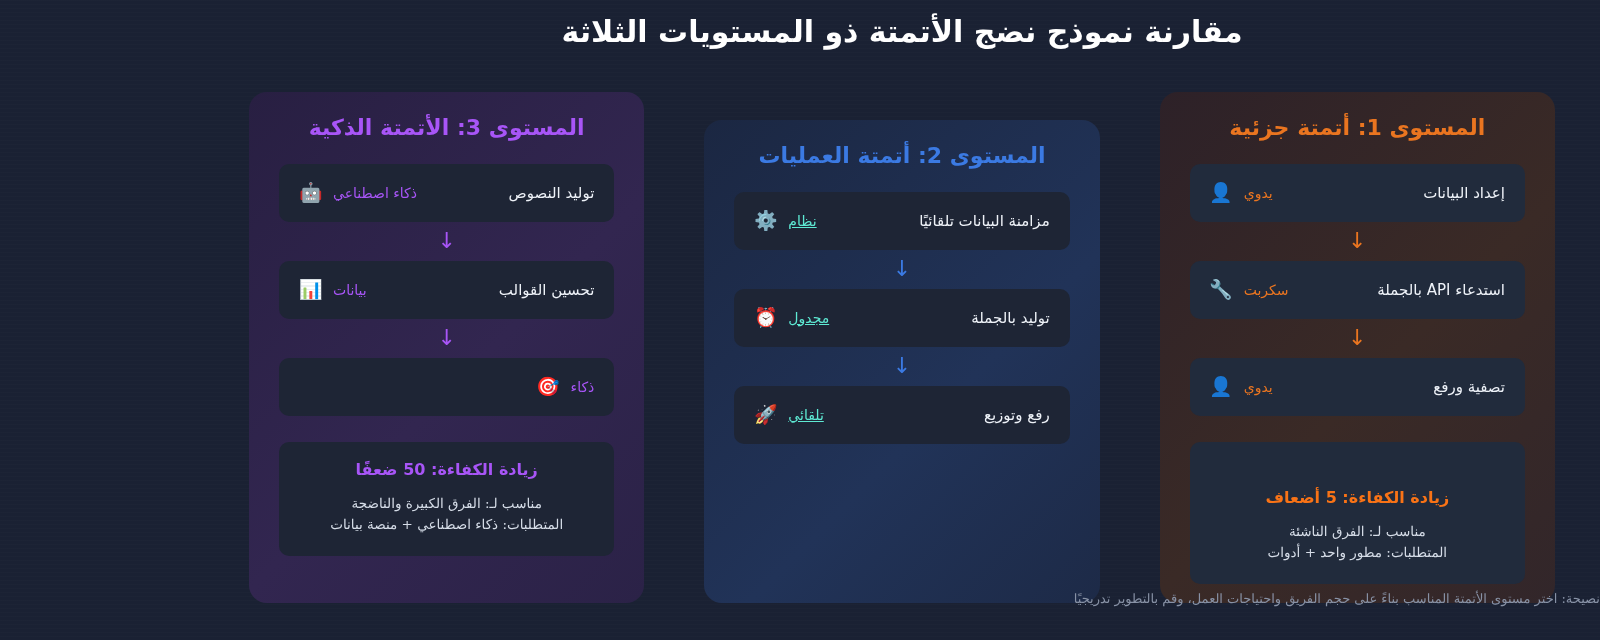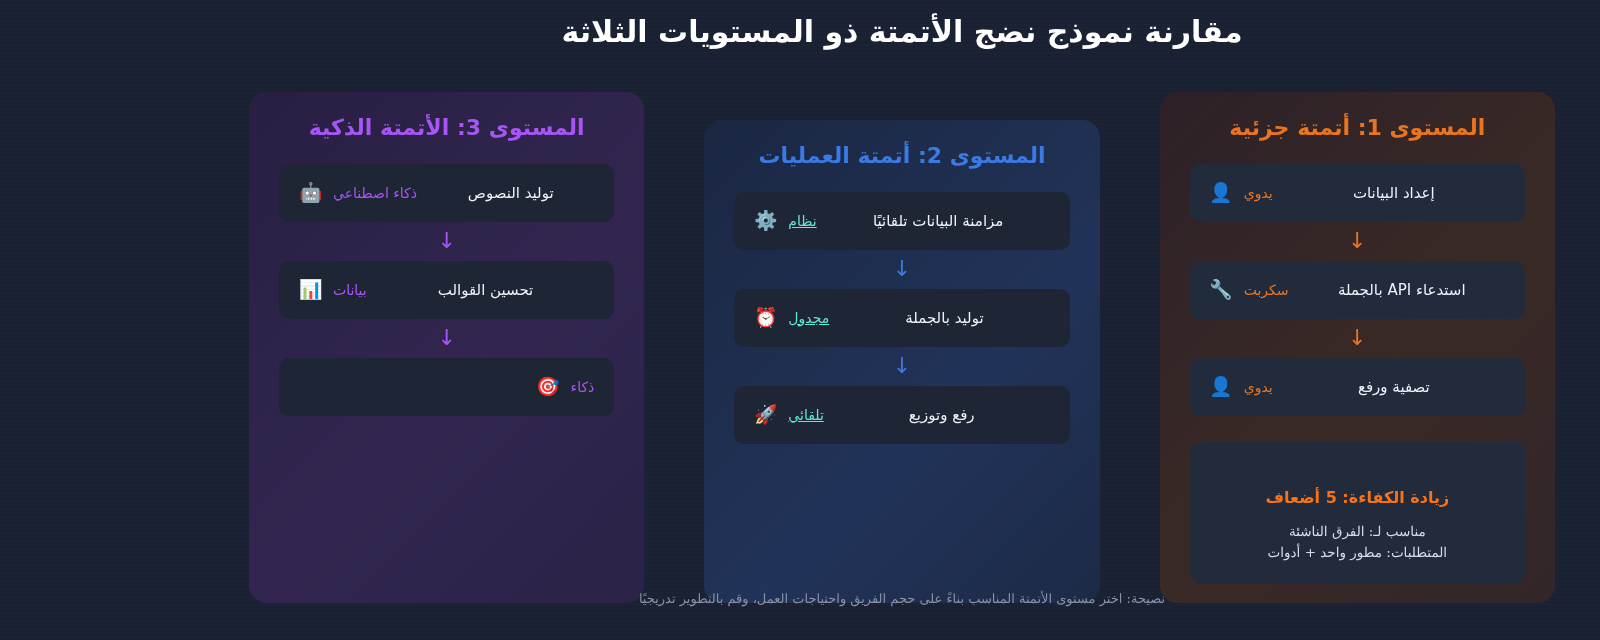--- a/index.html
+++ b/index.html
@@ -95,21 +95,20 @@
     height:58px;
     display:flex;
     align-items:center;
     padding:0 20px;
     gap:10px;
   }
   .c2 .step, .c3 .step{ background:#1e2535; }
 
   .step-text{
     flex:1;
-    text-align:center;
     font-size:15px;
     color:#eef2f8;
     white-space:nowrap;
   }
   .step-tag{
     font-size:14px;
     white-space:nowrap;
   }
   .c1 .step-tag{ color:#ea7520; }
   .c2 .step-tag{ color:#5eead4;text-decoration:underline; }
@@ -160,21 +159,20 @@
     line-height:1.6;
     font-family:"DejaVu Serif","Liberation Serif",serif;
   }
 
   
   .footer{
     position:absolute;
     bottom:34px;
     left:0;
     right:0;
-    text-align:center;
     font-size:13px;
     color:#8892a6;
     font-family:"DejaVu Serif","Liberation Serif",serif;
   }
 </style>
 </head>
 <body>
 
 <div class="bg-noise"></div>
 
@@ -254,19 +252,24 @@
         <span class="step-tag">بيانات</span>
         <span class="step-icon">📊</span>
       </div>
       <div class="arrow">↓</div>
 
       <div class="step">
         <span class="step-tag">ذكاء</span>
         <span class="step-icon">🎯</span>
       </div>
 
+      <div class="summary">
+        <div class="summary-head">زيادة الكفاءة: 50 ضعفًا</div>
+        <div class="summary-line">مناسب لـ: الفرق الكبيرة والناضجة</div>
+        <div class="summary-line">المتطلبات: ذكاء اصطناعي + منصة بيانات</div>
+      </div>
     </section>
 
   </div>
 
   <div class="footer">نصيحة: اختر مستوى الأتمتة المناسب بناءً على حجم الفريق واحتياجات العمل، وقم بالتطوير تدريجيًا</div>
 
 </div>
 
 </body></html>

